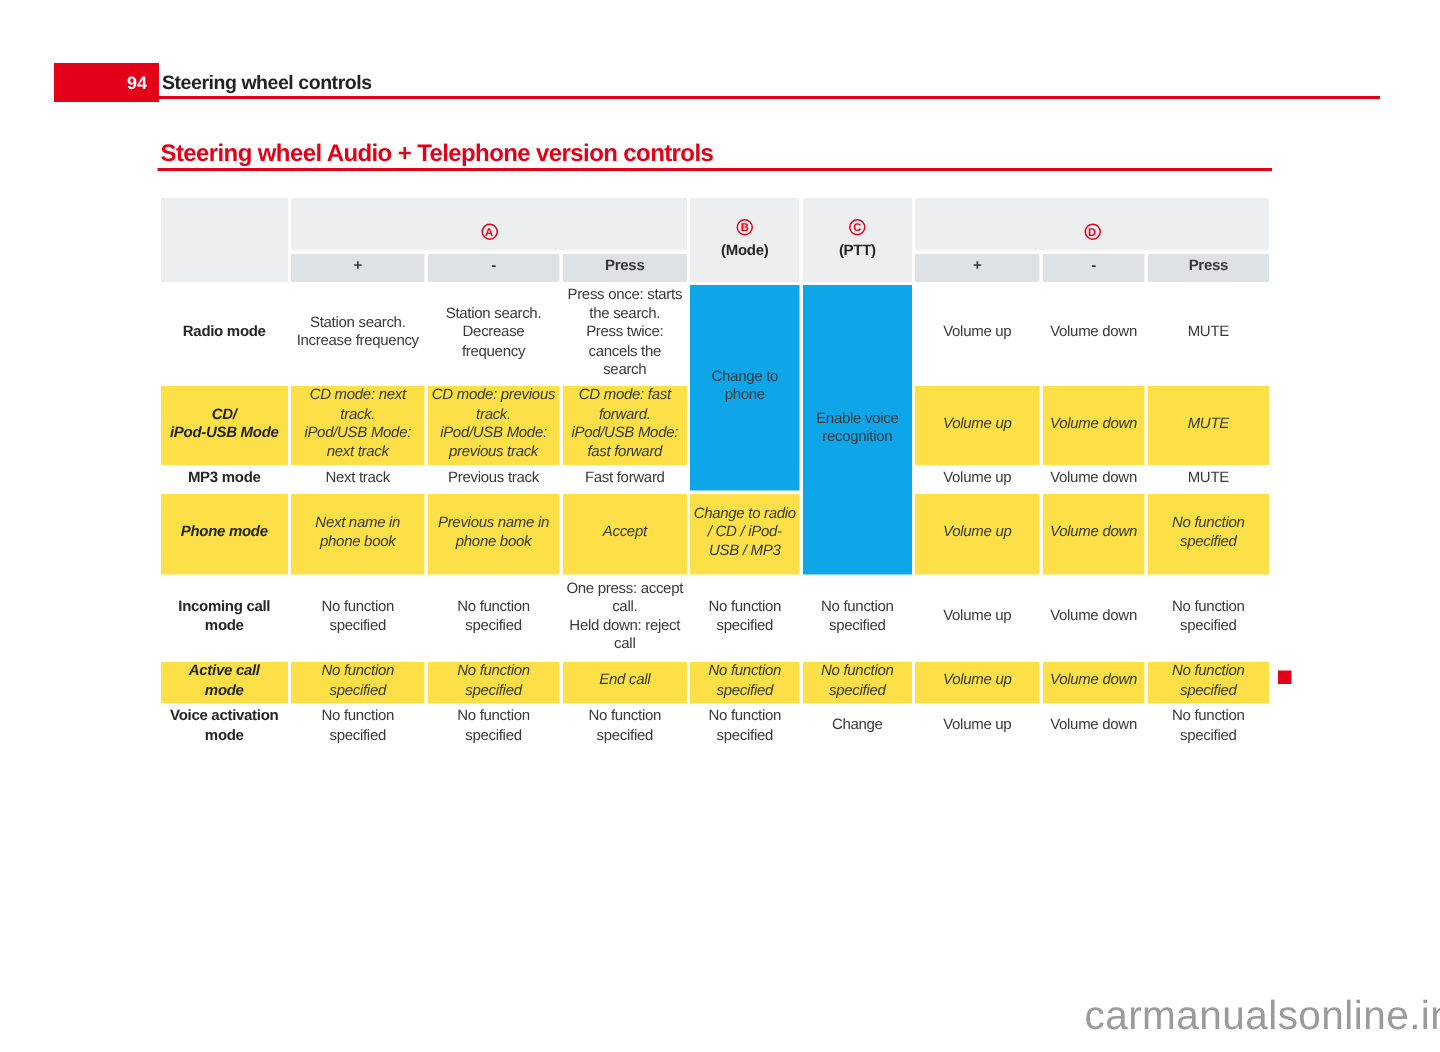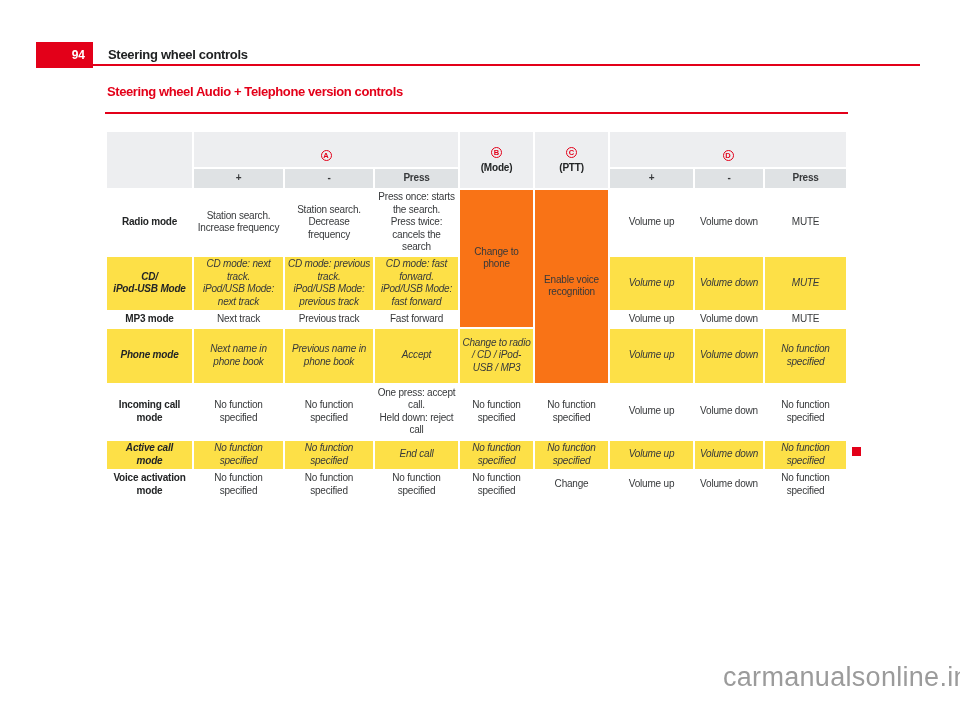--- a/index.html
+++ b/index.html
@@ -4,55 +4,55 @@
 <style>
   html,body{margin:0;padding:0;}
   body{
     width:960px;height:701px;position:relative;overflow:hidden;
     background:#ffffff;
     font-family:"Liberation Sans", sans-serif;
     color:#333537;
   }
   
   .page-num-box{
-    position:absolute;left:36px;top:42px;width:57px;height:26px;
+    position:absolute;left:36px;top:42px;width:70px;height:26px;
     background:#e30019;color:#ffffff;font-weight:bold;font-size:12px;
     display:flex;align-items:center;justify-content:flex-end;
     padding-right:8px;box-sizing:border-box;
   }
   .header-title{
     position:absolute;left:108px;top:47px;font-size:13px;font-weight:bold;
     color:#202223;letter-spacing:-0.3px;
   }
   .header-rule{
     position:absolute;left:85px;top:64px;width:835px;height:1.5px;background:#e30019;
   }
   .section-title{
-    position:absolute;left:107px;top:84px;font-size:13px;font-weight:bold;
+    position:absolute;left:107px;top:94px;font-size:16px;font-weight:bold;
     color:#e30019;letter-spacing:-0.4px;
   }
   .section-rule{
     position:absolute;left:105px;top:112px;width:743px;height:1.5px;background:#e30019;
   }
   
   table.controls{
     position:absolute;left:105px;top:130px;width:741px;
     border-collapse:collapse;table-layout:fixed;
     font-size:10px;line-height:12.5px;text-align:center;
     letter-spacing:-0.2px;color:#37393b;
   }
   table.controls td{
     border:2px solid #ffffff;padding:1px 2px;vertical-align:middle;
     white-space:pre-line;overflow:hidden;
   }
   tr.stripe td{background:#fde047;font-style:italic;}
   td.hdr-band{background:#edeef0;}
   td.hdr-sub{background:#dfe2e4;font-weight:bold;}
   td.rowlabel{font-weight:bold;color:#232526;}
-  td.spancell{background:#f97316;}
+  td.spancell{background:#0ea5e9;}
   .circ{
     display:inline-block;width:11px;height:11px;box-sizing:border-box;
     border:1.2px solid #e30019;border-radius:50%;
     color:#e30019;font-size:7.5px;font-weight:bold;line-height:9px;
     letter-spacing:0;
   }
   .hdr-label{font-weight:bold;color:#232526;margin-top:4px;}
   
   .end-marker{
     position:absolute;left:852px;top:447px;width:9px;height:9px;background:#e30019;

